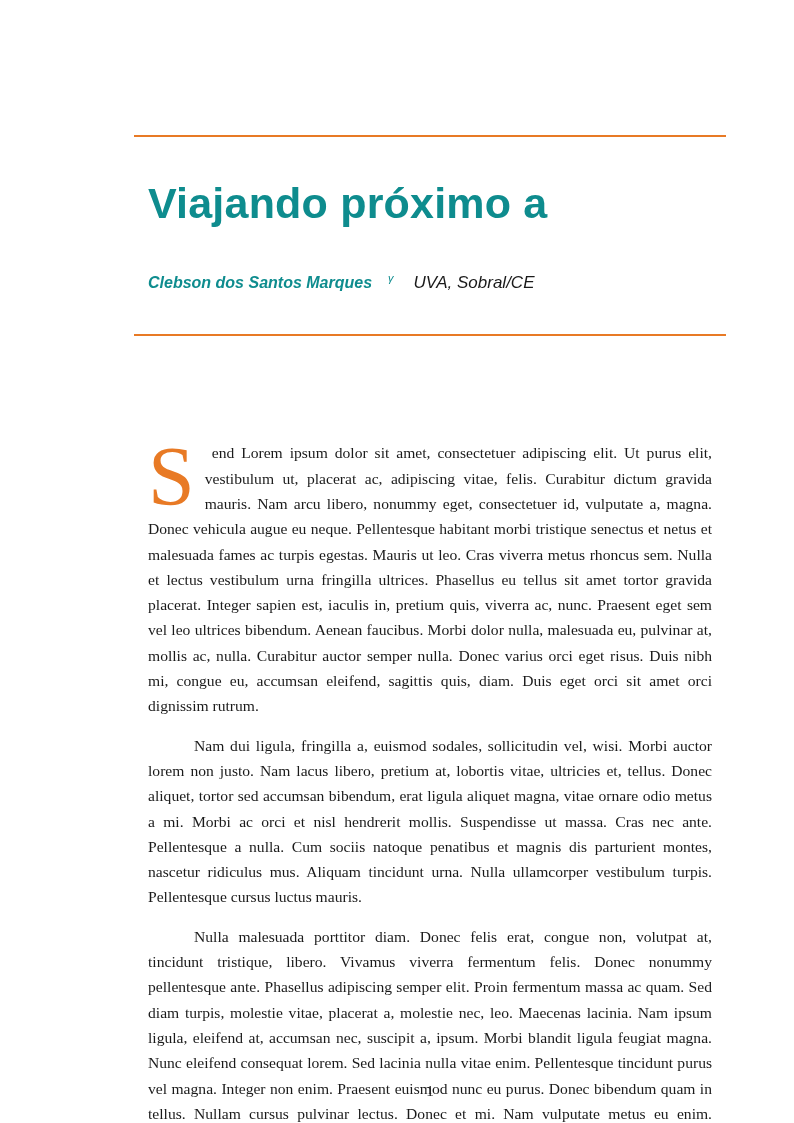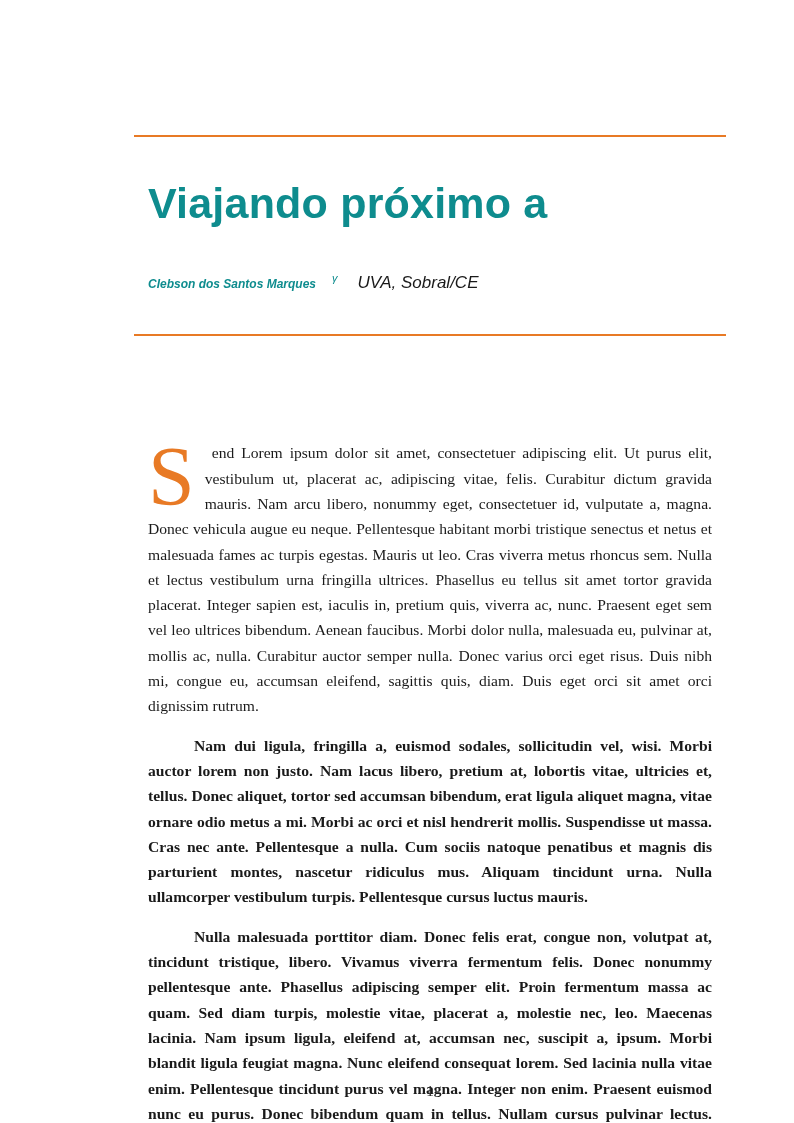--- a/index.html
+++ b/index.html
@@ -37,21 +37,21 @@
     letter-spacing: 0.2px;
   }
   .author-line {
     margin-top: 26px;
     font-family: "Liberation Sans", sans-serif;
   }
   .author-name {
     color: #0e8c8e;
     font-weight: 700;
     font-style: italic;
-    font-size: 12px;
+    font-size: 16px;
   }
   .author-sup {
     color: #0e8c8e;
     font-style: italic;
     font-size: 11px;
     vertical-align: super;
     margin-left: 2px;
   }
   .affiliation {
     font-style: italic;
@@ -59,21 +59,21 @@
     color: #1a1a1a;
     margin-left: 6px;
   }
   .body-text {
     margin-top: 76px;
     font-size: 15.6px;
     line-height: 25.3px;
     text-align: justify;
   }
   .para { margin: 0; }
-  .para.indent { text-indent: 46px; font-weight: bold; }
+  .para.indent { text-indent: 46px; }
   .dropcap {
     float: left;
     color: #e87a25;
     font-family: "Liberation Serif", serif;
     font-size: 84px;
     line-height: 66px;
     padding: 4px 10px 0 0;
     font-weight: 400;
   }
   .page-number {

